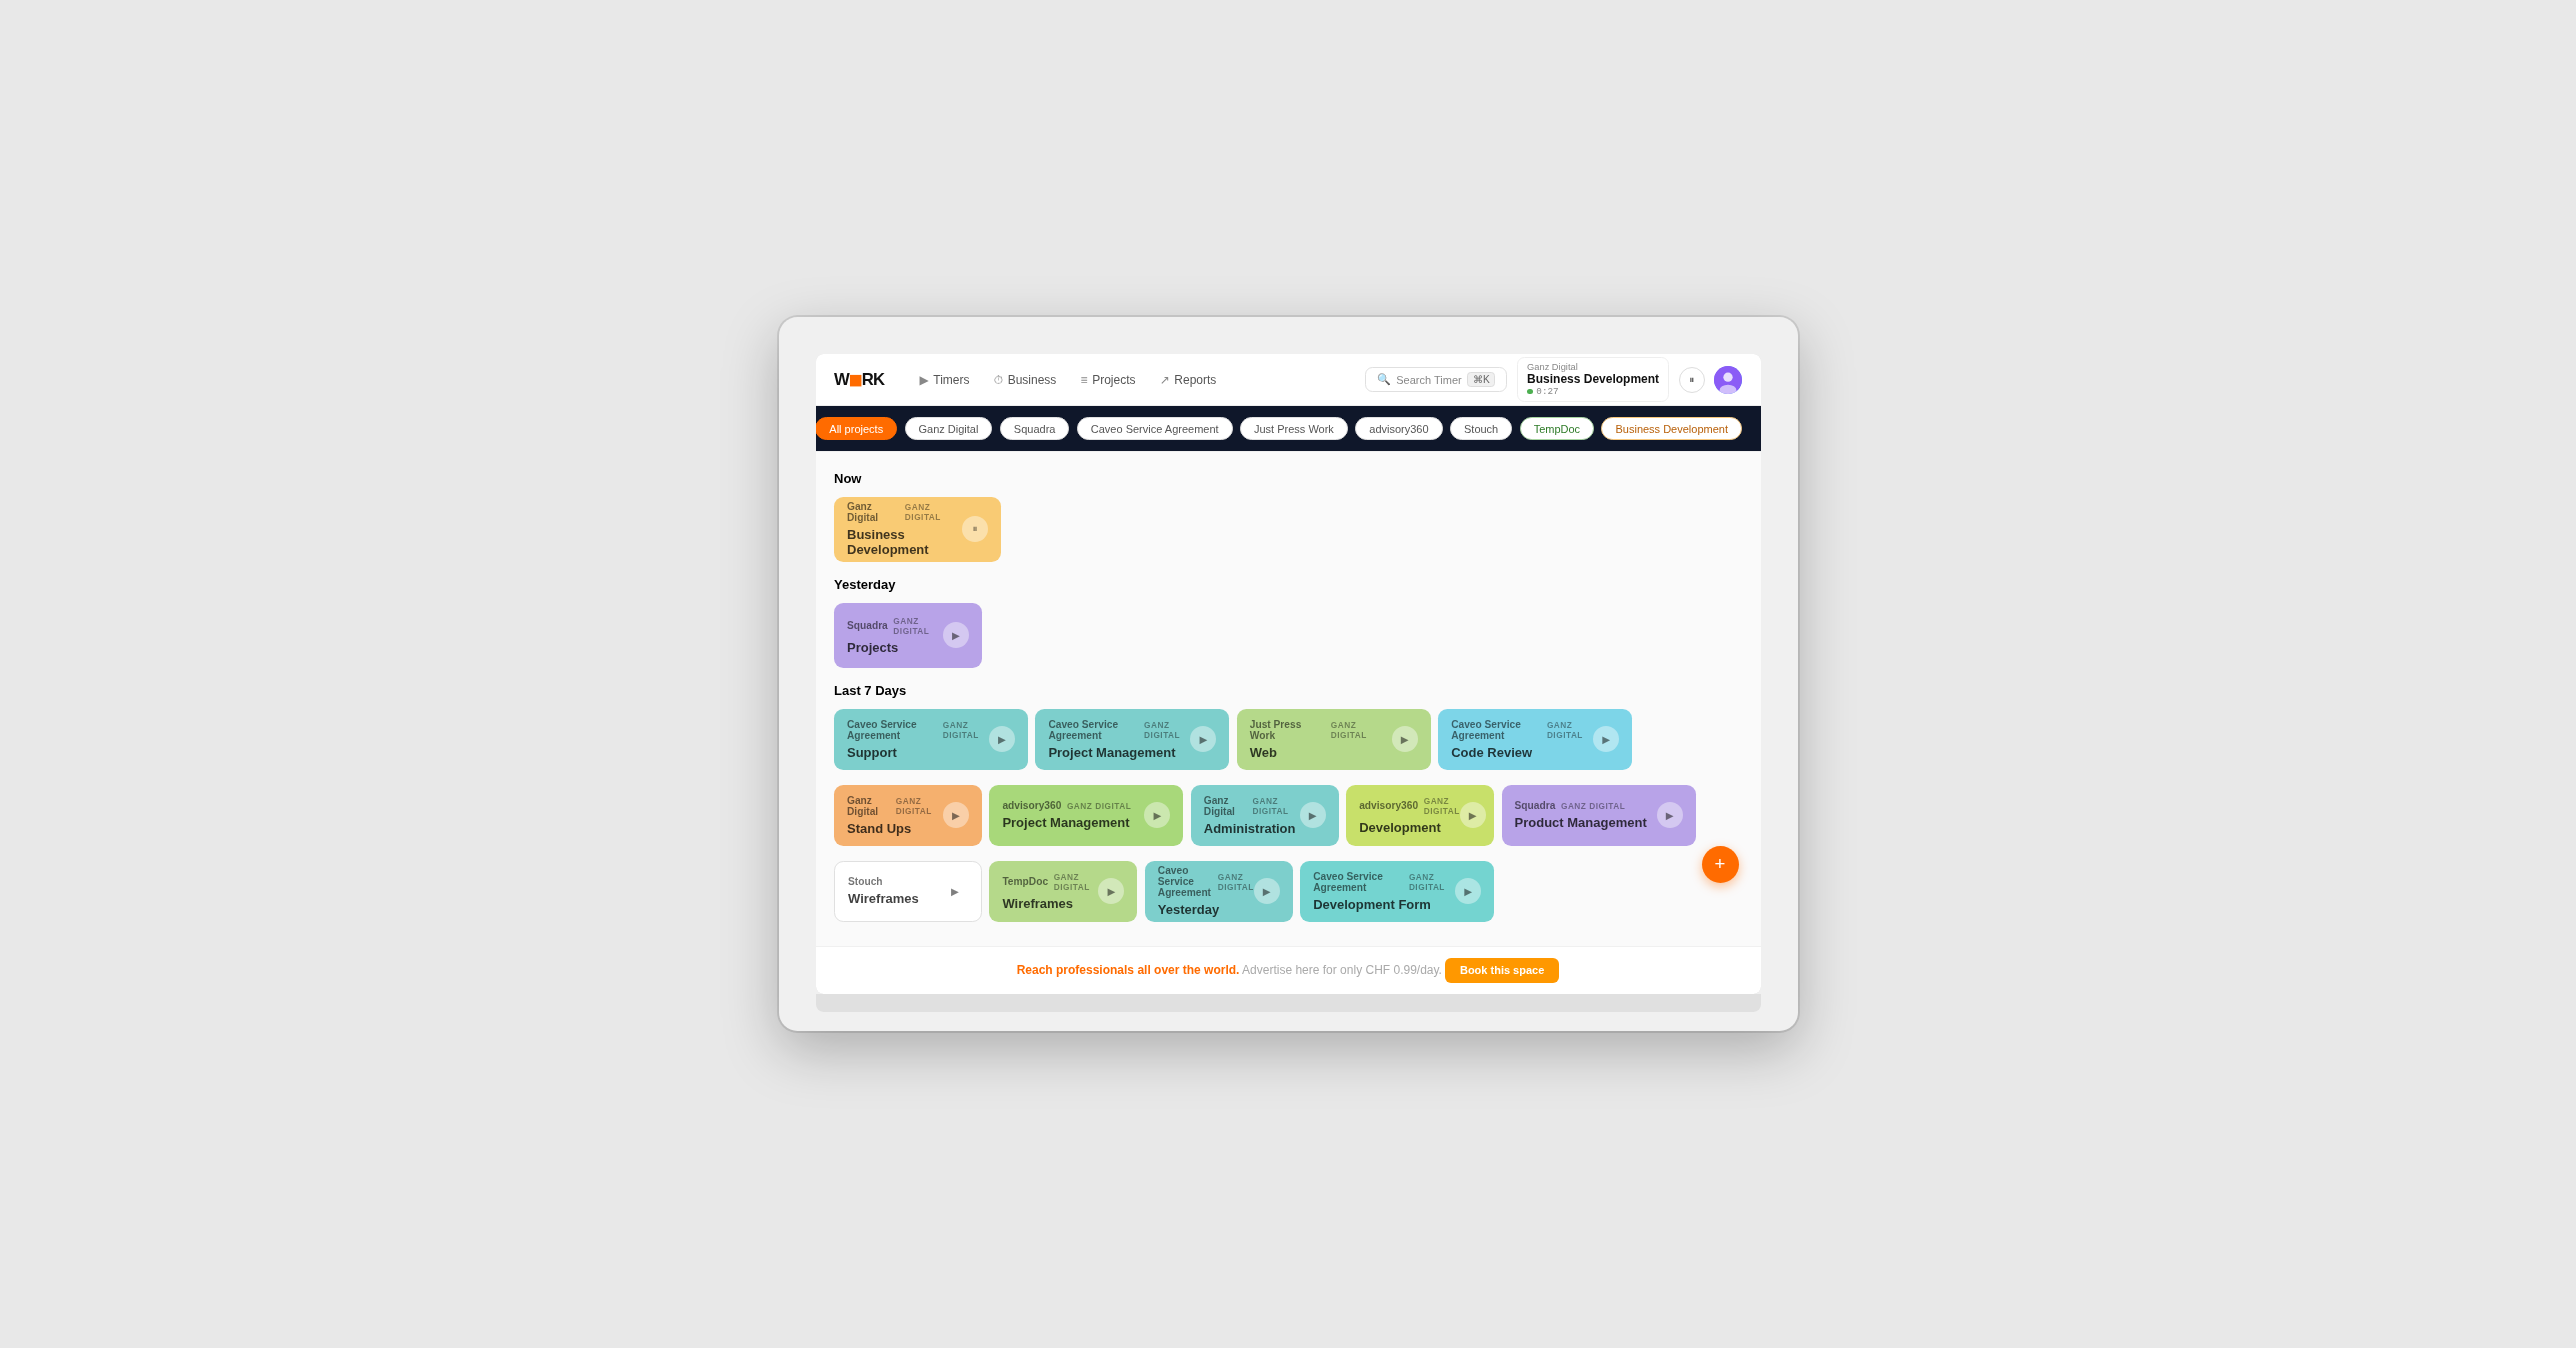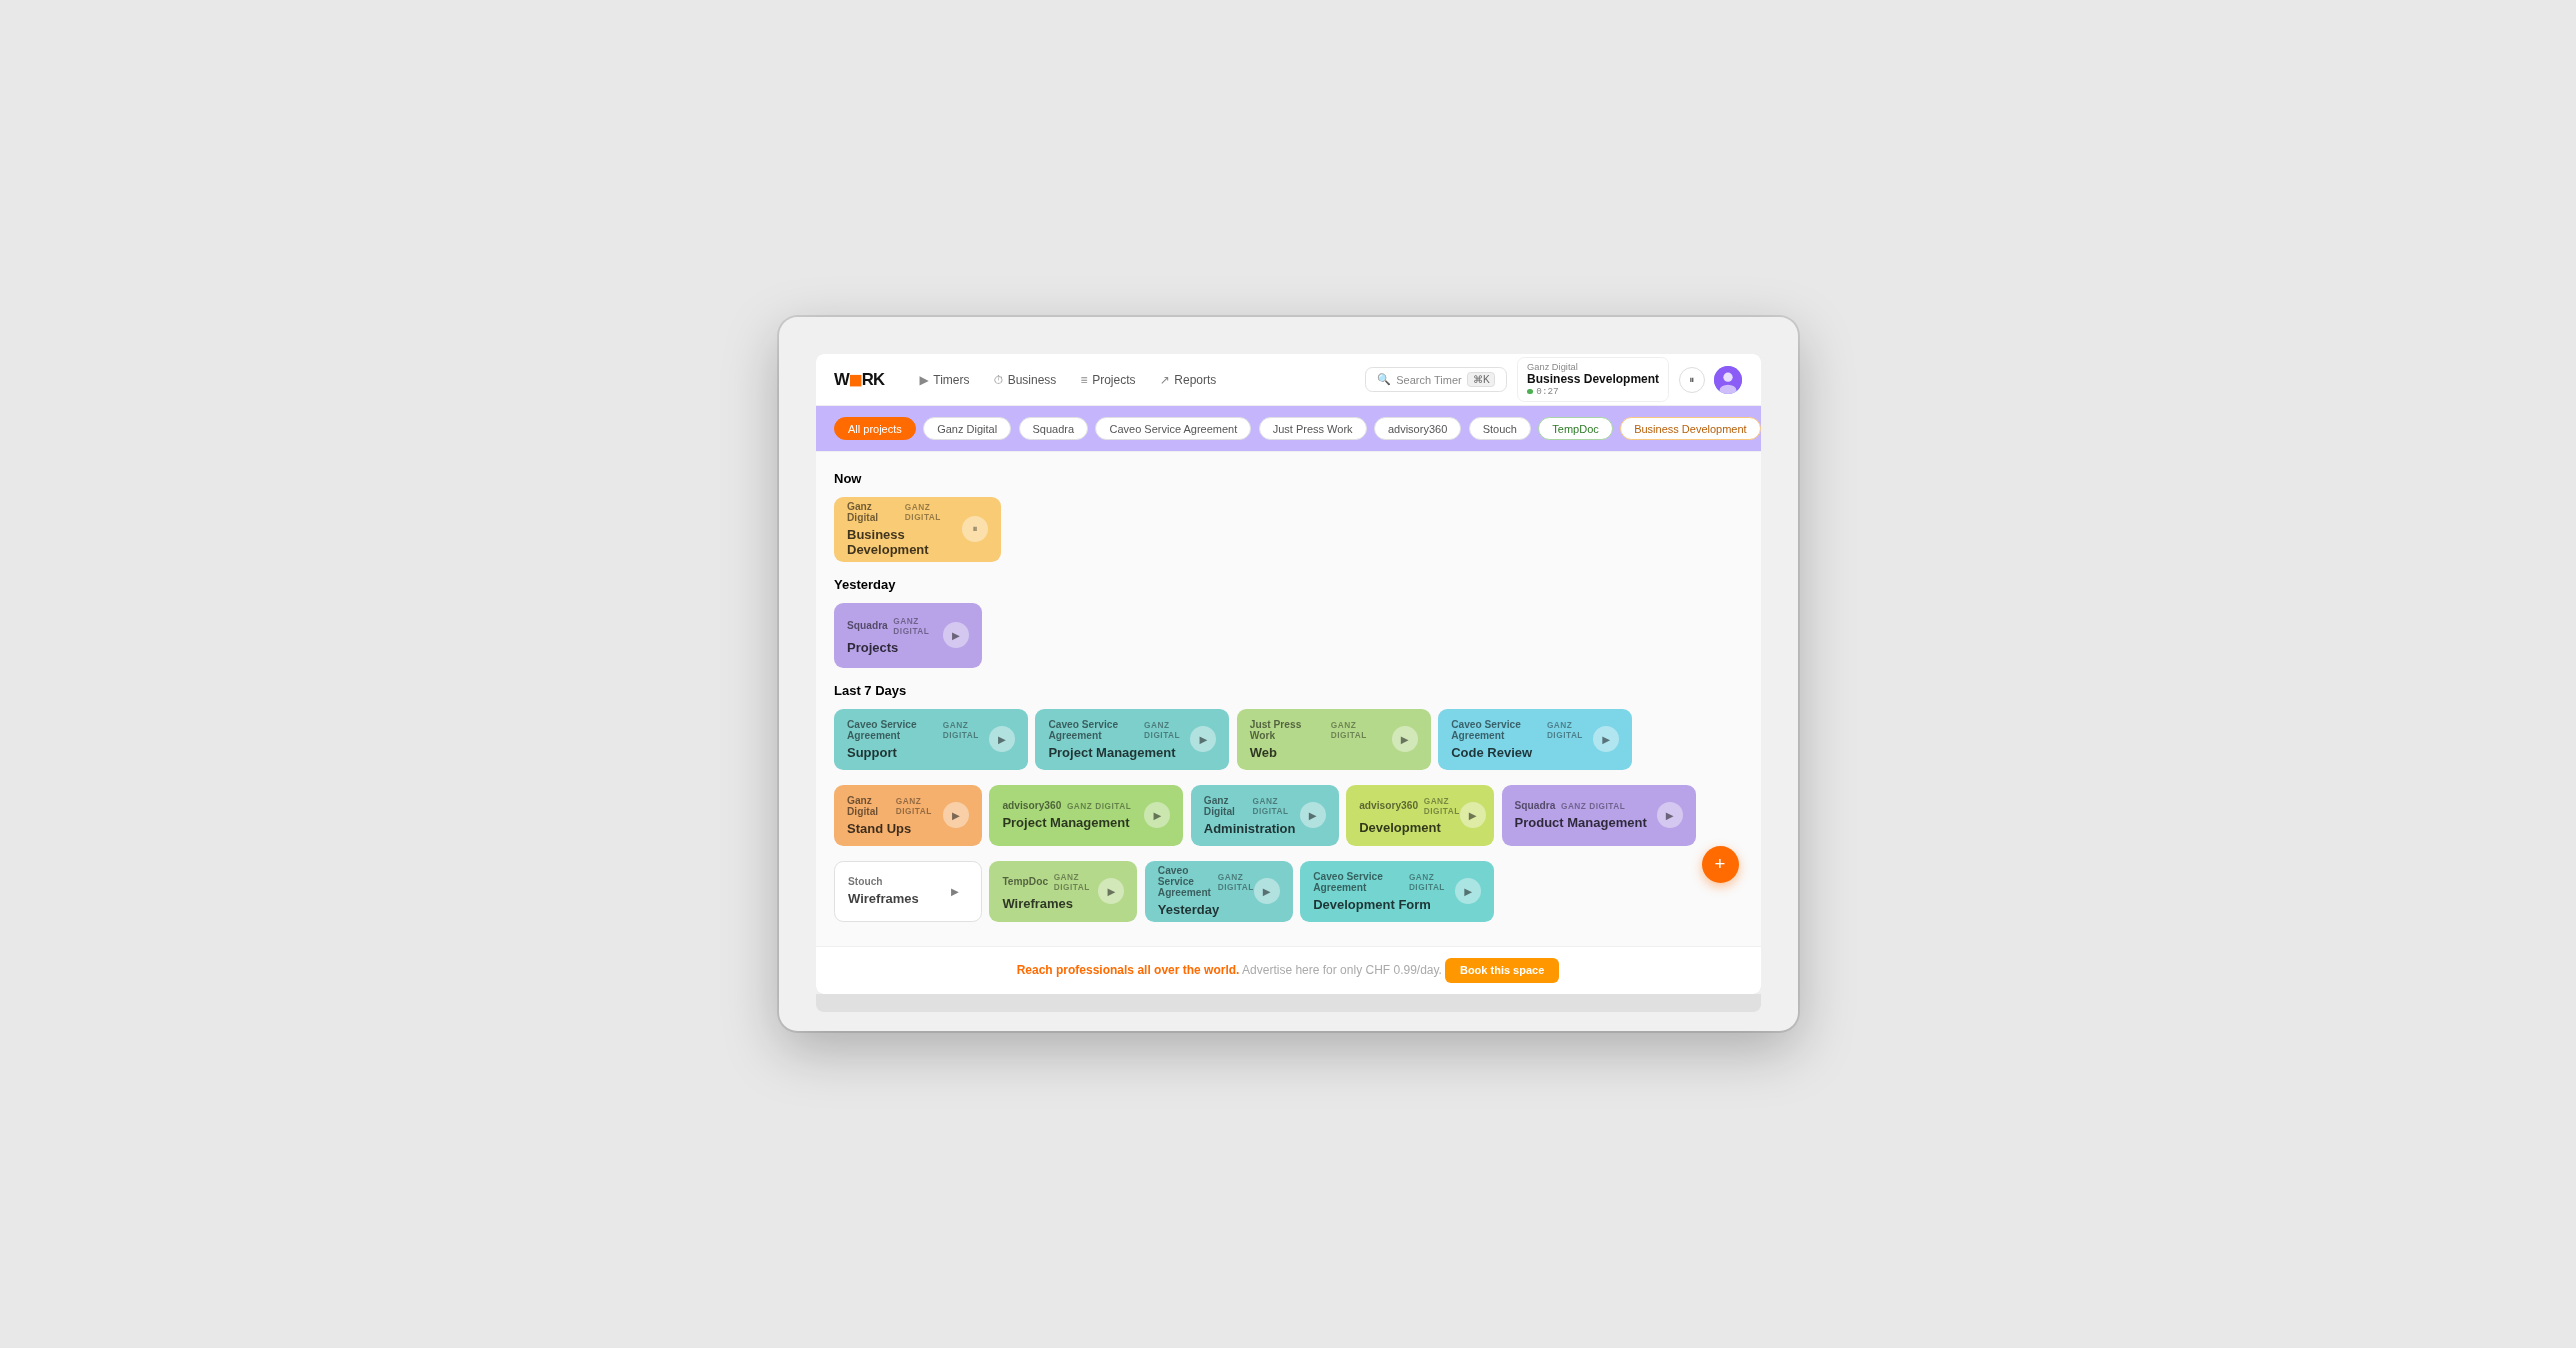--- a/index.html
+++ b/index.html
@@ -147,21 +147,22 @@
     }
 
     
     .filter-bar {
       display: flex;
       align-items: center;
       gap: 7.4px;
       padding: 11px 18.5px;
       border-bottom: 0.9px solid #f0f0f0;
       overflow-x: hidden;
-      background: #c4b5fd;
+      background: #0f172a;
+      justify-content: flex-end;
     }
 
     .filter-chip {
       display: inline-flex;
       align-items: center;
       padding: 4.6px 13px;
       border-radius: 18.5px;
       border: 1.4px solid #e0e0e0;
       font-size: 11px;
       color: #555;

